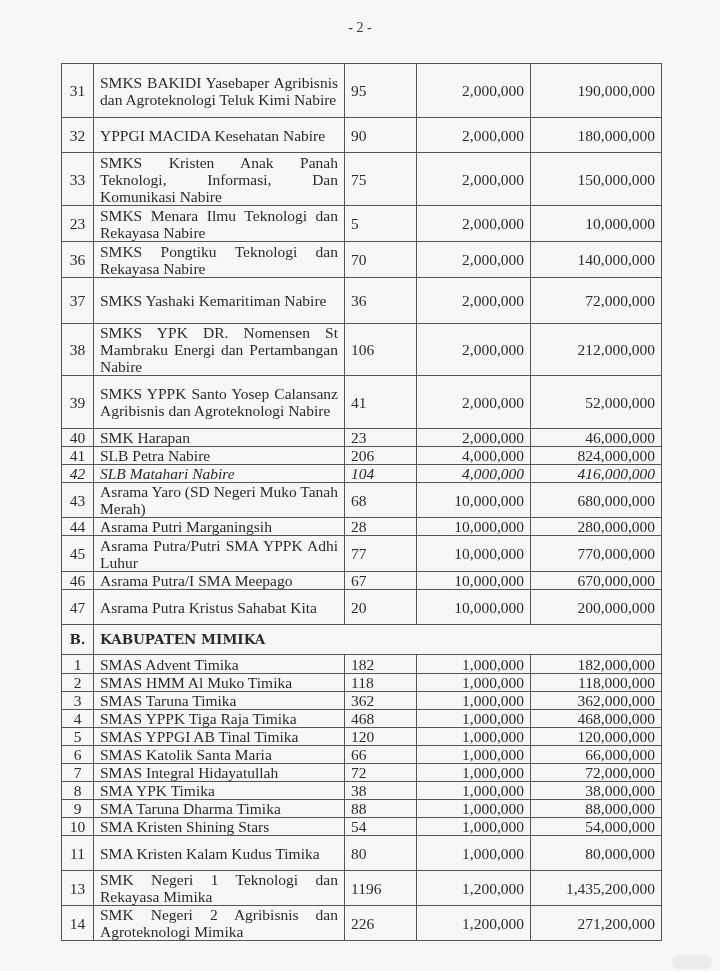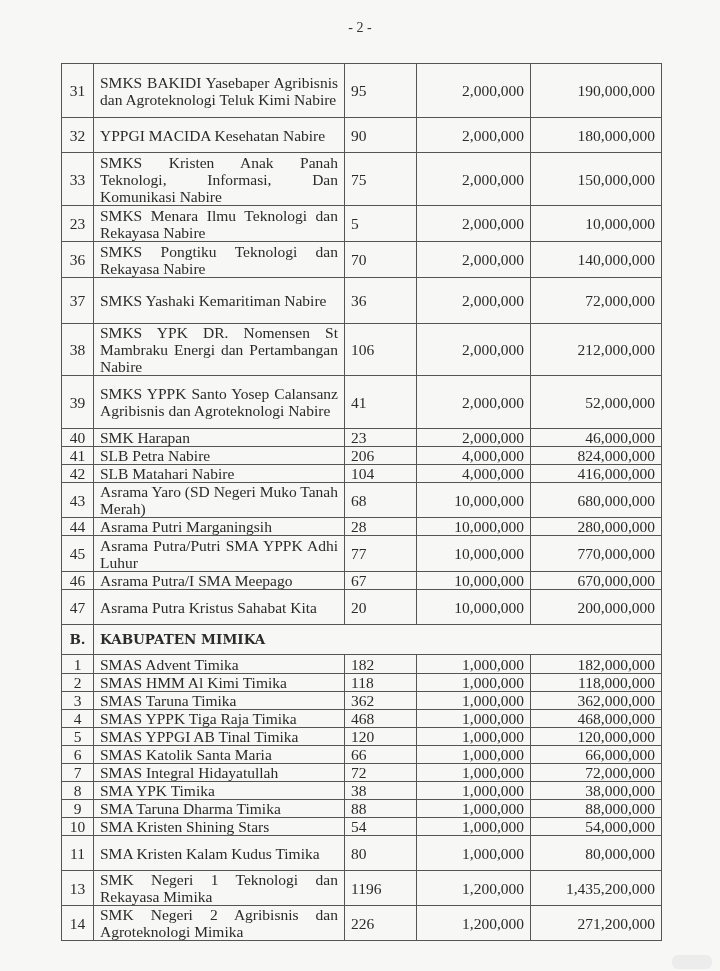--- a/index.html
+++ b/index.html
@@ -118,21 +118,21 @@
         <td class="unit">2,000,000</td>
         <td class="total">46,000,000</td>
       </tr>
       <tr style="height: 17px;">
         <td class="no">41</td>
         <td class="name">SLB Petra Nabire</td>
         <td class="cnt">206</td>
         <td class="unit">4,000,000</td>
         <td class="total">824,000,000</td>
       </tr>
-      <tr style="height: 18px;">
+      <tr style="height: 18px; font-style: italic;">
         <td class="no">42</td>
         <td class="name">SLB Matahari Nabire</td>
         <td class="cnt">104</td>
         <td class="unit">4,000,000</td>
         <td class="total">416,000,000</td>
       </tr>
       <tr style="height: 35px; font-family: Liberation Serif, serif;">
         <td class="no">43</td>
         <td class="name">Asrama Yaro (SD Negeri Muko Tanah Merah)</td>
         <td class="cnt">68</td>
@@ -177,21 +177,21 @@
   <tbody id="rows-b">
       <tr style="height: 19px;">
         <td class="no">1</td>
         <td class="name">SMAS Advent Timika</td>
         <td class="cnt">182</td>
         <td class="unit">1,000,000</td>
         <td class="total">182,000,000</td>
       </tr>
       <tr style="height: 18px;">
         <td class="no">2</td>
-        <td class="name">SMAS HMM Al Kimi Timika</td>
+        <td class="name">SMAS HMM Al Muko Timika</td>
         <td class="cnt">118</td>
         <td class="unit">1,000,000</td>
         <td class="total">118,000,000</td>
       </tr>
       <tr style="height: 18px;">
         <td class="no">3</td>
         <td class="name">SMAS Taruna Timika</td>
         <td class="cnt">362</td>
         <td class="unit">1,000,000</td>
         <td class="total">362,000,000</td>

